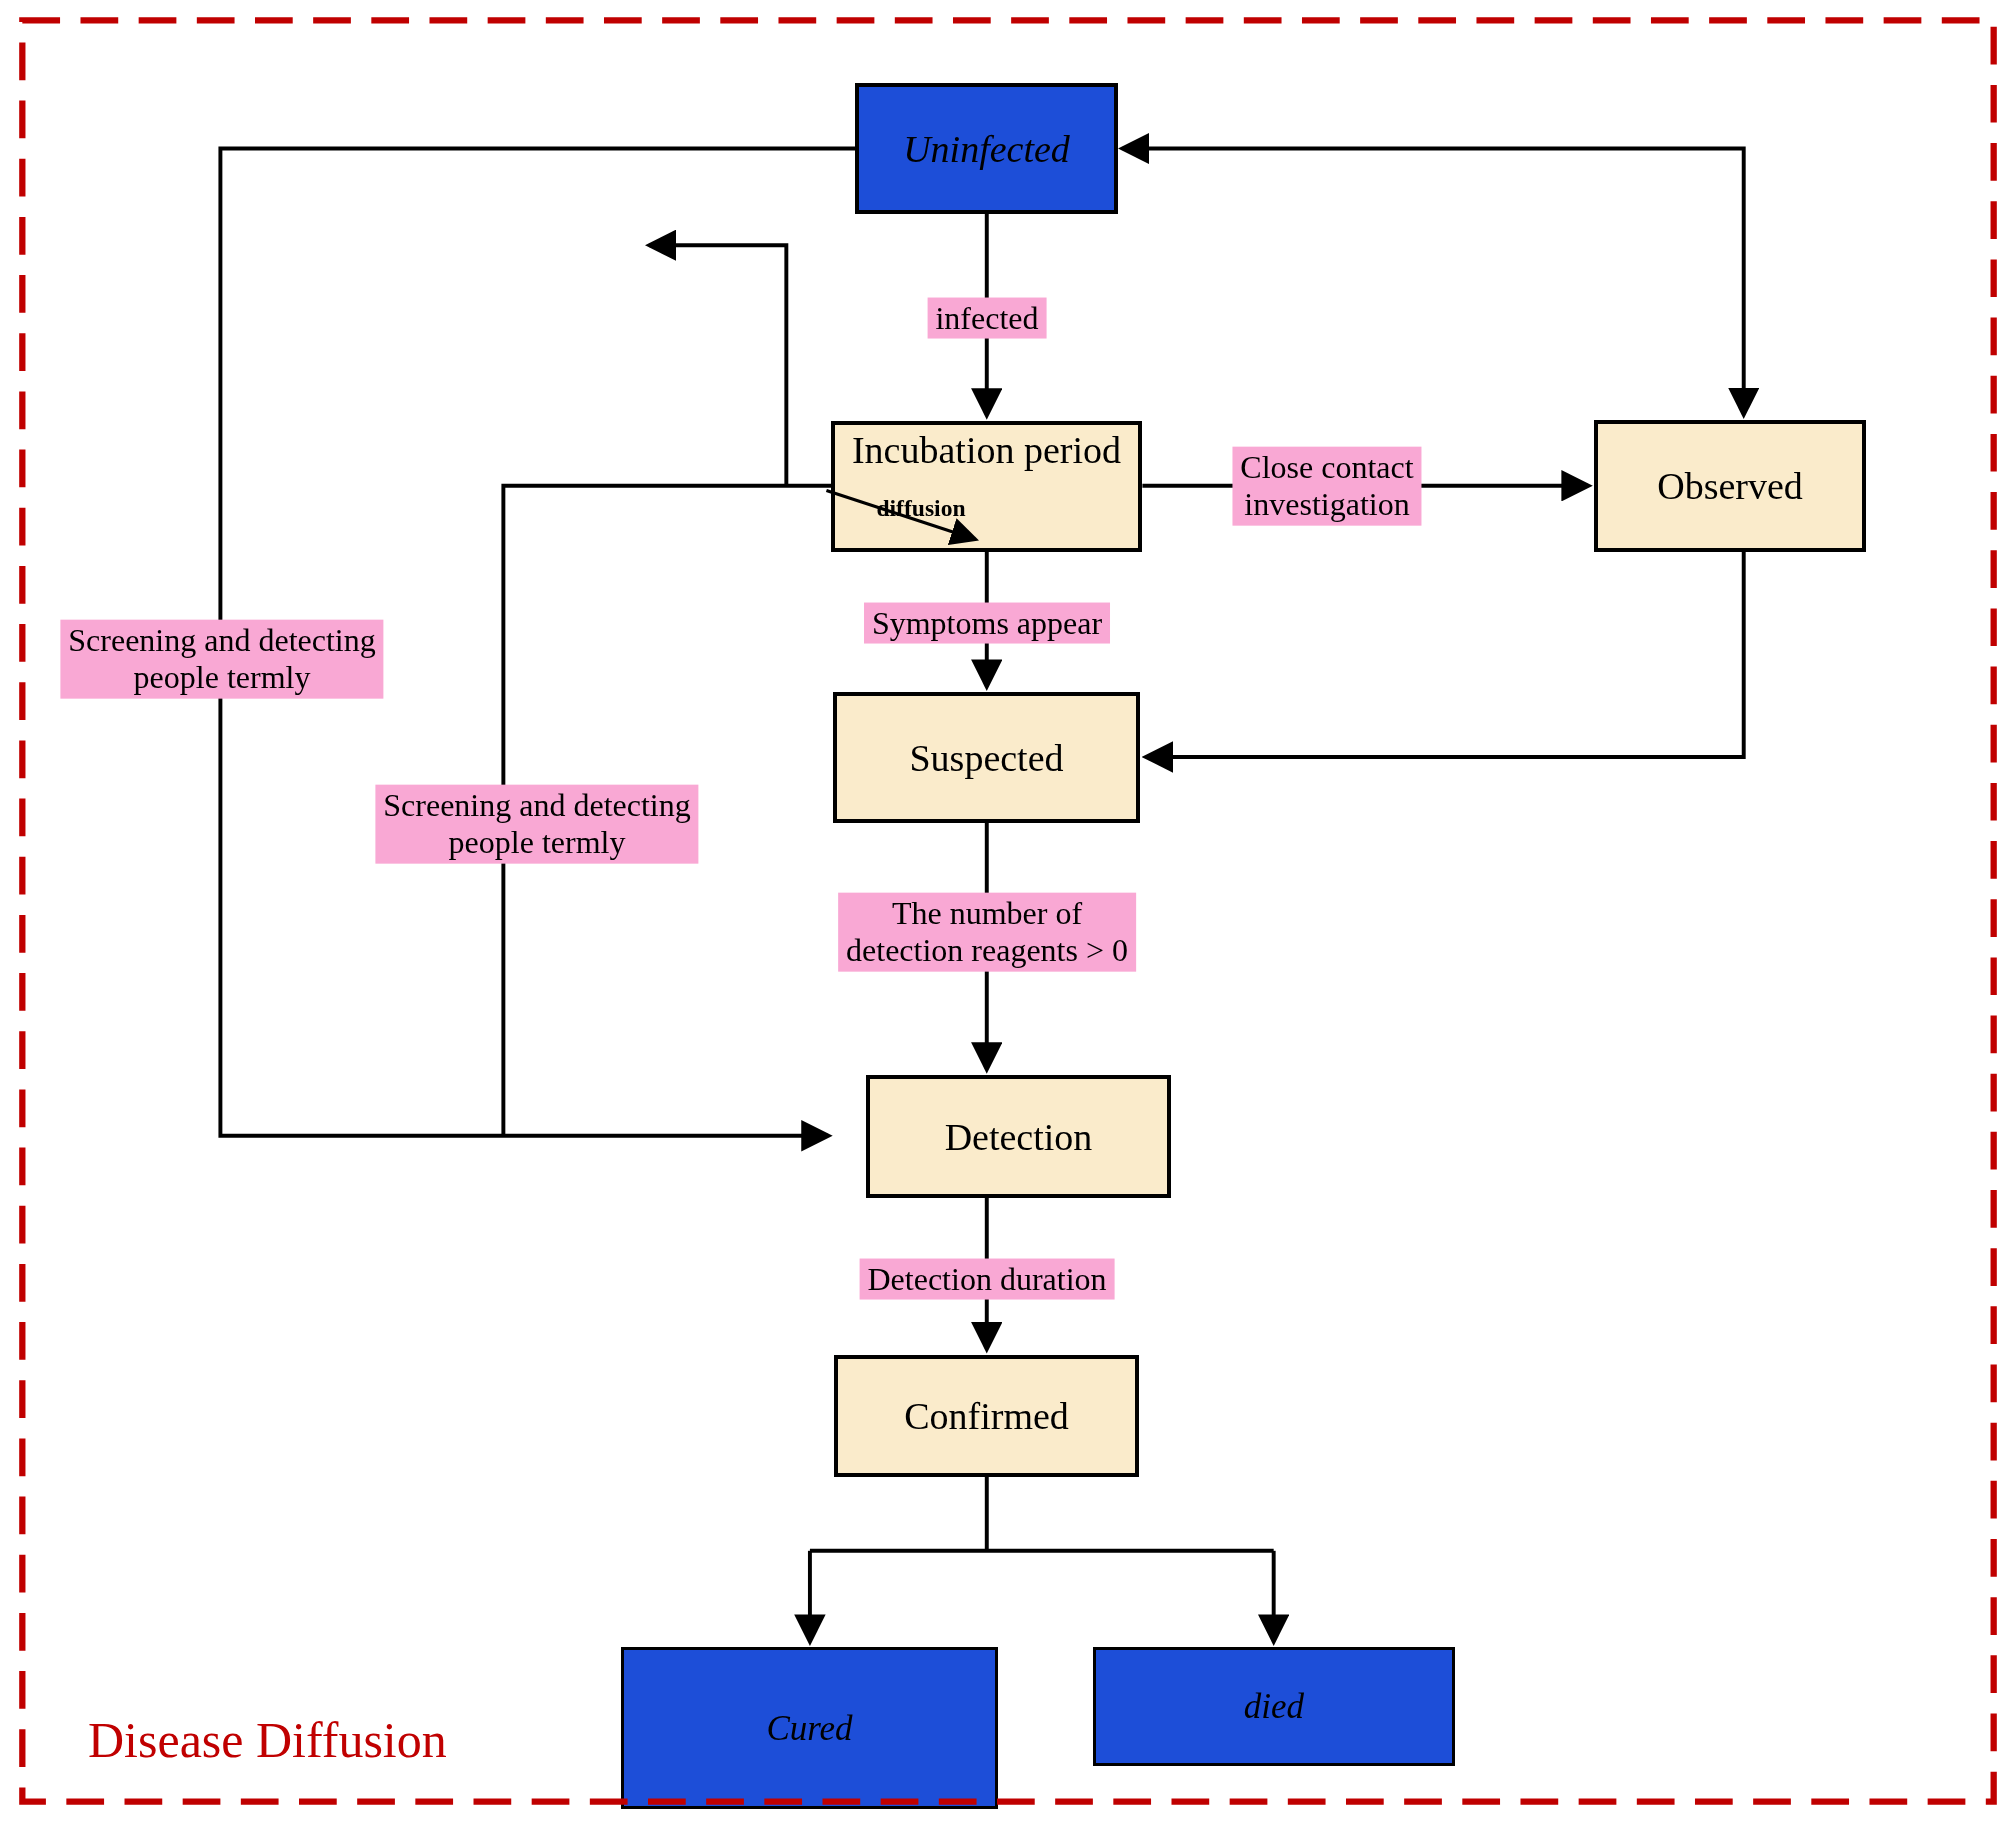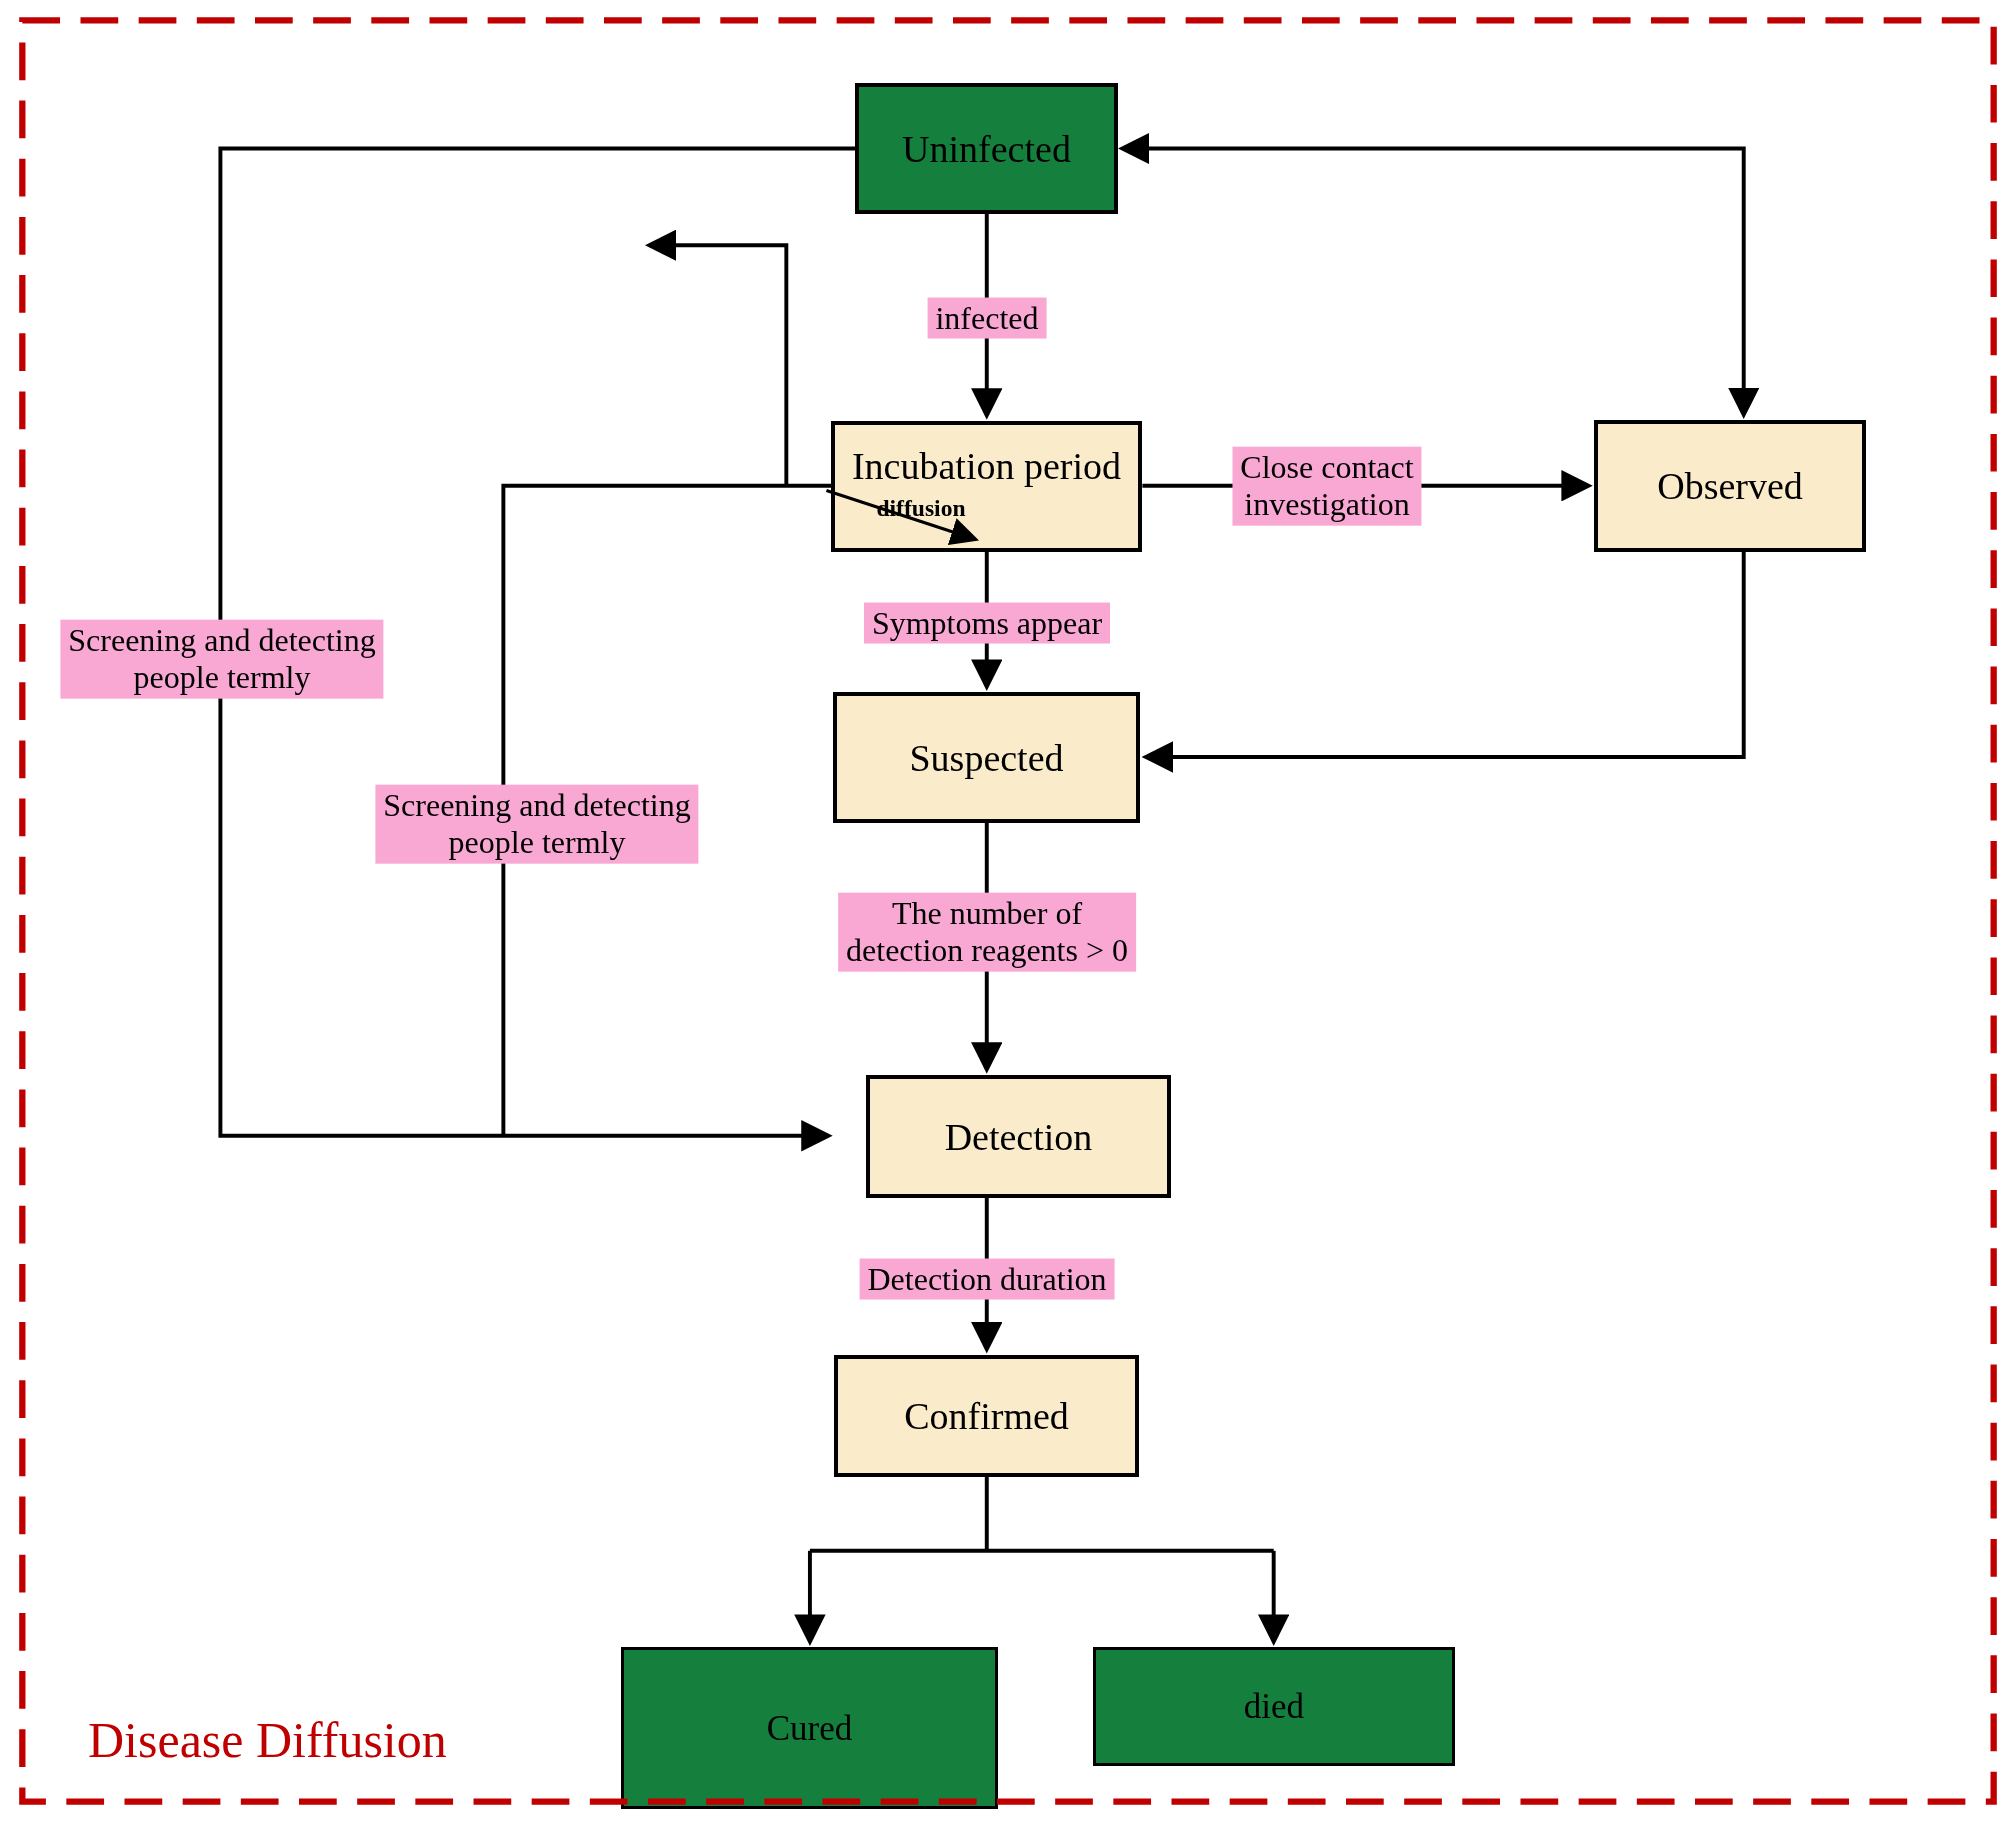--- a/index.html
+++ b/index.html
@@ -22,23 +22,23 @@
     background:var(--node-fill);
     display:flex;align-items:center;justify-content:center;
     z-index:1;
     color:#000;
   }
   .node .lbl{
     font-size:38px;
     line-height:1;
     white-space:nowrap;
   }
-  .node.white{background:#15803d;}
+  .node.white{background:#1d4ed8;font-style:italic;}
   .node.thin{border-width:3.1px;}
-  .node.top-text{align-items:flex-start;padding-top:22px;}
+  .node.top-text{align-items:flex-start;padding-top:6px;}
   #diffusion-label{
     position:absolute;
     left:854px;top:495px;
     width:134px;
     text-align:center;
     font-size:23.6px;font-weight:bold;
     z-index:3;
     color:#000;
   }
   svg#wires{

